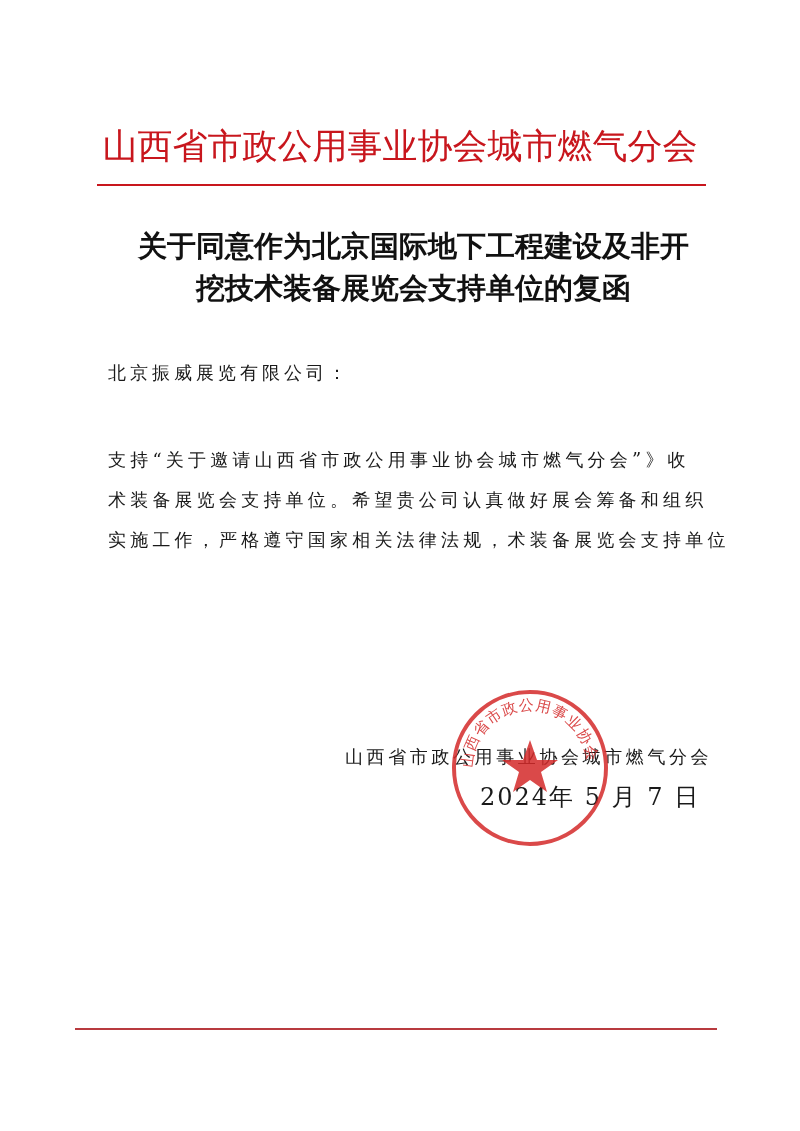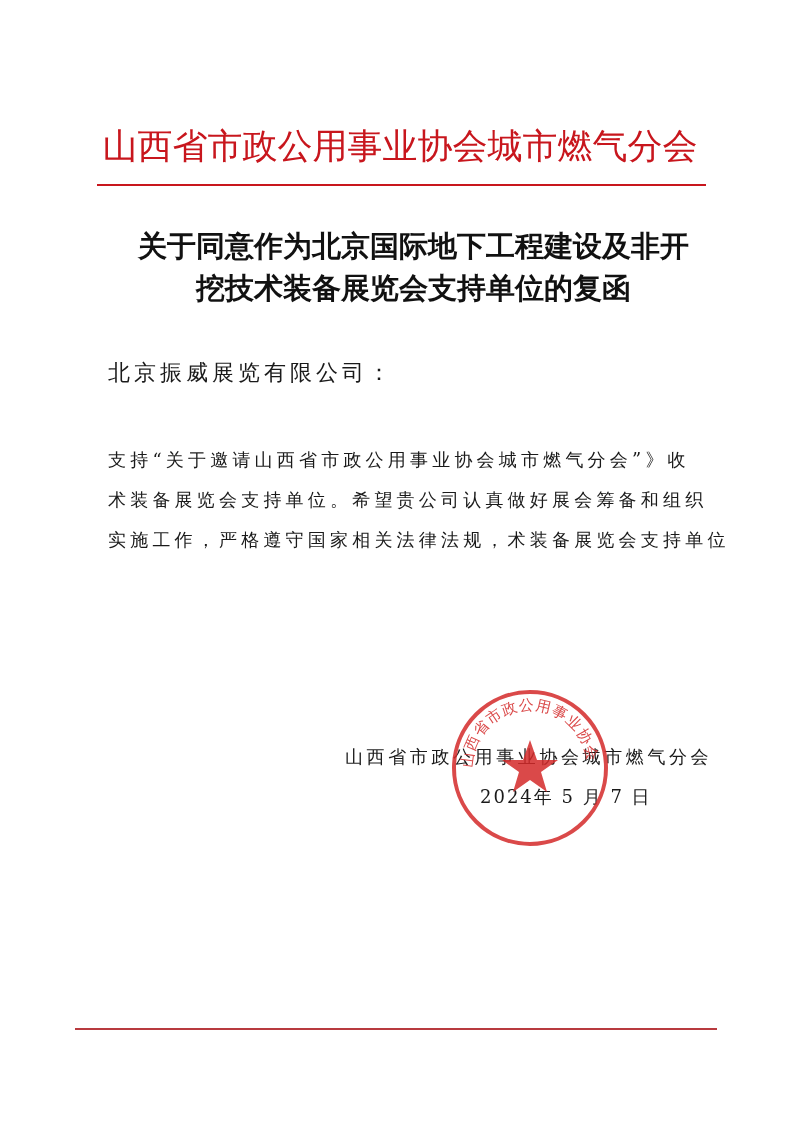--- a/index.html
+++ b/index.html
@@ -7,26 +7,26 @@
          font-family: "DejaVu Serif", "Liberation Serif", serif; color: #1a1a1a; }
   .abs { position: absolute; }
   .org-header { left: 0; width: 800px; top: 122px; text-align: center;
                 font-family: "DejaVu Serif", "Liberation Serif", serif;
                 font-size: 35px; letter-spacing: 0px; color: #c8161d; line-height: 48px; white-space: nowrap; }
   .top-rule { left: 97px; top: 184px; width: 609px; height: 2px; background: #c8161d; }
   .doc-title { left: 0; width: 800px; top: 225px; text-align: center;
                font-family: "DejaVu Sans", "Liberation Sans", sans-serif; font-weight: bold;
                font-size: 29px; line-height: 42px; color: #111; }
   .doc-title div { white-space: nowrap; padding-left: 27px; }
-  .salutation { left: 108px; top: 360px; font-size: 22px; letter-spacing: 4px; line-height: 26px; white-space: nowrap; }
+  .salutation { left: 108px; top: 360px; font-size: 18px; letter-spacing: 4px; line-height: 26px; white-space: nowrap; }
   .body-text { left: 108px; top: 440px; width: 590px; font-size: 18px; line-height: 40px; }
   .body-text .line { white-space: nowrap; letter-spacing: 4.2px; height: 40px; }
   .body-text .line.first { padding-left: 40px; }
   .signature { left: 345px; top: 744px; font-size: 18px; letter-spacing: 3.6px; line-height: 26px; white-space: nowrap; }
-  .date { left: 480px; top: 784px; font-size: 18px; letter-spacing: 2px; line-height: 26px; white-space: nowrap; }
+  .date { left: 480px; top: 784px; font-size: 24px; letter-spacing: 2px; line-height: 26px; white-space: nowrap; }
   .seal { left: 450px; top: 688px; width: 160px; height: 160px; opacity: 0.85; }
   .bottom-rule { left: 75px; top: 1028px; width: 642px; height: 2px; background: #b83a3f; }
 </style>
 </head>
 <body>
 
 <div class="abs org-header">山西省市政公用事业协会城市燃气分会</div>
 <div class="abs top-rule"></div>
 
 <div class="abs doc-title">

